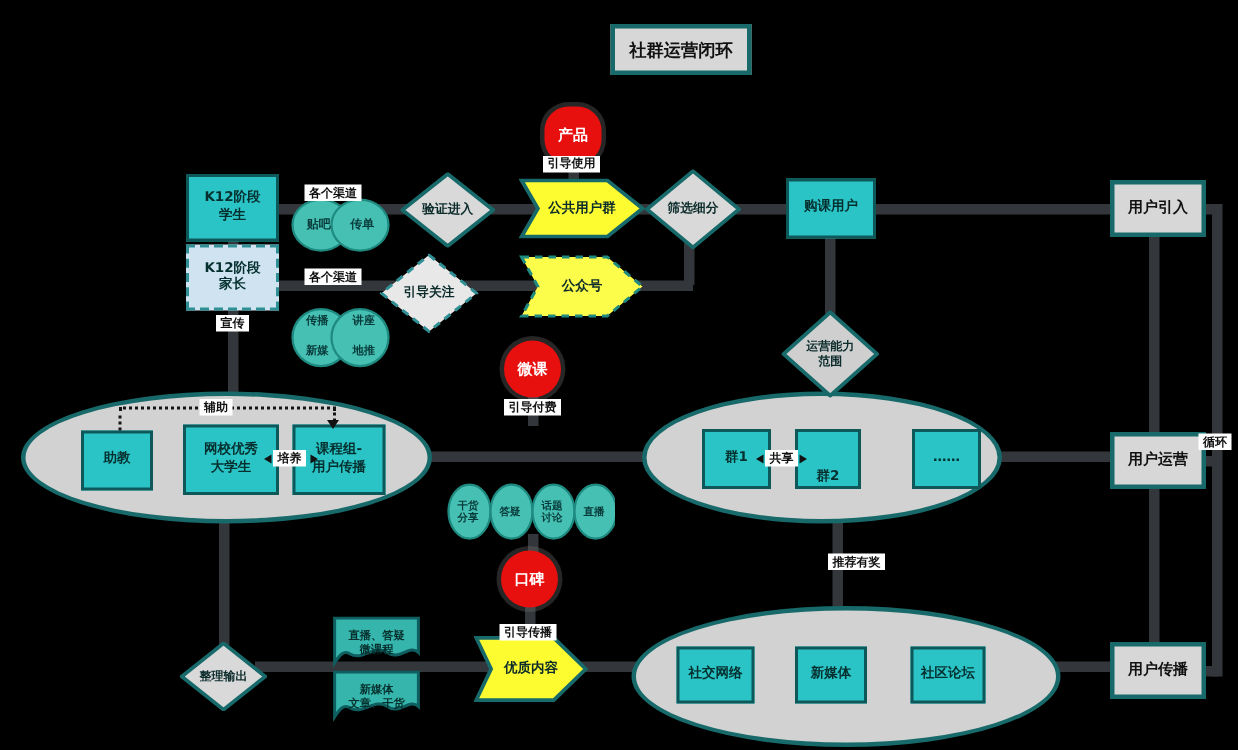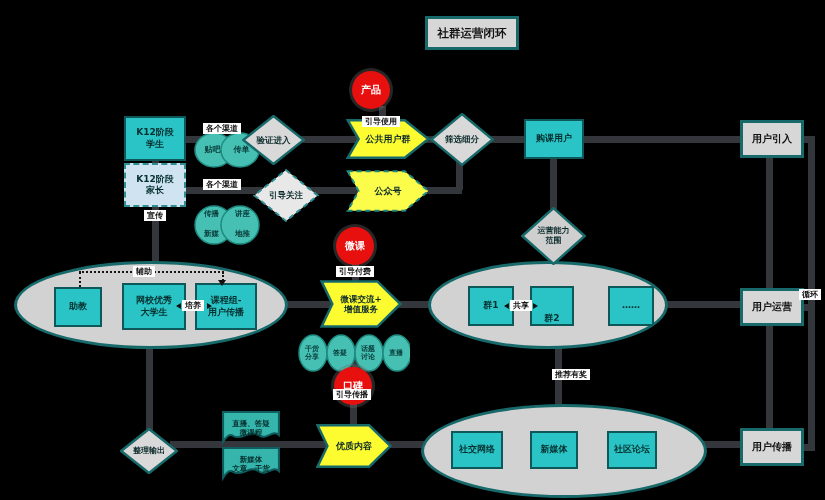--- a/index.html
+++ b/index.html
@@ -10,21 +10,21 @@
   .chip { position:absolute; background:#fff; color:#111; font-size:8px; font-weight:bold;
           line-height:1.15; padding:1px 3px; z-index:6; white-space:nowrap; }
   .box  { position:absolute; display:flex; flex-direction:column; align-items:center;
           justify-content:center; text-align:center; font-weight:bold; color:#06302f;
           z-index:3; line-height:1.25; }
   .cyan { background:#2ac4c6; border:2px solid #0e585a; font-size:9px; }
   .lblue{ background:#cfe4f0; border:2px dashed #2f8f94; font-size:9px; }
   .grayb{ background:#d7d7d7; border:3px solid #17696a; font-size:10px; color:#111; }
   .titlebox { background:#d7d7d7; border:3px solid #17696a; font-size:11.5px; color:#111;
           z-index:3; position:absolute; display:flex; align-items:center; justify-content:center;
-          font-weight:bold;margin-left:18px; }
+          font-weight:bold; }
   .ellipse { position:absolute; background:#d2d2d2; border:3px solid #17696a;
           border-radius:50%; z-index:2; }
   .svgshape { position:absolute; z-index:3; }
   .svgshape svg { position:absolute; inset:0; width:100%; height:100%; }
   .svgshape .txt { position:absolute; inset:0; display:flex; flex-direction:column;
           align-items:center; justify-content:center; font-weight:bold; text-align:center;
           line-height:1.2; color:#0c2b2b; }
   .redcircle { position:absolute; width:38px; height:38px; border-radius:50%; background:#e80f0f;
           color:#fff; display:flex; align-items:center; justify-content:center; font-weight:bold;
           font-size:10px; z-index:4; box-shadow:0 0 0 3px rgba(110,110,110,.35); }
@@ -106,21 +106,21 @@
     </svg>
     <div class="cloudgrid">
       <span>传播</span>
       <span>讲座</span>
       <span>新媒</span>
       <span>地推</span>
     </div>
   </div>
   <div class="chip" style="left:203px;top:179px;">各个渠道</div>
 
-  <div class="svgshape" style="left:242px;top:115px;width:63px;height:50px;">
+  <div class="svgshape" style="left:267px;top:115px;width:63px;height:50px;">
     <svg viewBox="0 0 100 100" preserveAspectRatio="none">
       <polygon points="50,2 98,50 50,98 2,50" fill="#d9d9d9" stroke="#17696a" stroke-width="2.5" vector-effect="non-scaling-stroke"></polygon>
     </svg>
     <div class="txt" style="font-size:8.5px;">
         <span>验证进入</span>
       </div>
   </div>
 
   <div class="svgshape" style="left:253px;top:169px;width:66px;height:53px;">
     <svg viewBox="0 0 100 100" preserveAspectRatio="none">
@@ -133,24 +133,24 @@
 
   <div class="svgshape" style="left:430px;top:113px;width:64px;height:53px;text-decoration:underline;">
     <svg viewBox="0 0 100 100" preserveAspectRatio="none">
       <polygon points="50,2 98,50 50,98 2,50" fill="#d9d9d9" stroke="#17696a" stroke-width="2.5" vector-effect="non-scaling-stroke"></polygon>
     </svg>
     <div class="txt" style="font-size:8.5px;">
         <span>筛选细分</span>
       </div>
   </div>
 
-  <div class="redcircle" style="left:352px;top:71px;">
+  <div class="redcircle" style="left:363px;top:71px;border-radius:16px;">
     <span>产品</span>
   </div>
-  <div class="chip" style="left:362px;top:116px;font-family:Liberation Mono, monospace;">引导使用</div>
+  <div class="chip" style="left:362px;top:104px;font-family:Liberation Mono, monospace;">引导使用</div>
 
   <div class="svgshape" style="left:346px;top:119px;width:84px;height:40px;">
     <svg viewBox="0 0 100 100" preserveAspectRatio="none">
       <polygon points="2,3 70,3 98,50 70,97 2,97 15,50" fill="#fcfc30" stroke="#17696a" stroke-width="2.5" vector-effect="non-scaling-stroke"></polygon>
     </svg>
     <div class="txt" style="font-size:9px;">
         <span>公共用户群</span>
       </div>
   </div>
 
@@ -175,31 +175,22 @@
   <div class="box grayb" style="left:740px;top:428px;width:64px;height:38px;">
     <span>用户传播</span>
   </div>
   <div class="chip" style="left:799px;top:289px;">循环</div>
 
   <div class="redcircle" style="left:336px;top:227px;">
     <span>微课</span>
   </div>
   <div class="chip" style="left:336px;top:266px;">引导付费</div>
 
-  <div class="svgshape" style="left:320px;top:280px;width:82px;height:48px;">
-    <svg viewBox="0 0 100 100" preserveAspectRatio="none">
-      <polygon points="2,3 70,3 98,50 70,97 2,97 15,50" fill="#fcfc30" stroke="#17696a" stroke-width="2.5" vector-effect="non-scaling-stroke"></polygon>
-    </svg>
-    <div class="txt" style="font-size:8.5px;">
-      <span>微课交流+</span>
-      <span>增值服务</span>
-    </div>
-  </div>
-
-  <div class="svgshape" style="left:298px;top:332px;width:112px;height:42px;">
+
+  <div class="svgshape" style="left:298px;top:320px;width:112px;height:42px;">
     <svg viewBox="0 0 112 42" preserveAspectRatio="none">
       <ellipse cx="15" cy="21" rx="14" ry="18" fill="#46c0b2" stroke="#1e8a80" stroke-width="1.5"></ellipse>
       <ellipse cx="43" cy="21" rx="14" ry="18" fill="#46c0b2" stroke="#1e8a80" stroke-width="1.5"></ellipse>
       <ellipse cx="71" cy="21" rx="14" ry="18" fill="#46c0b2" stroke="#1e8a80" stroke-width="1.5"></ellipse>
       <ellipse cx="99" cy="21" rx="14" ry="18" fill="#46c0b2" stroke="#1e8a80" stroke-width="1.5"></ellipse>
     </svg>
     <div class="actrow">
       <div class="actcol">
         <span>干货</span>
         <span>分享</span>
@@ -256,21 +247,21 @@
   <div class="box cyan" style="left:608px;top:286px;width:46px;height:40px;">
     <span>……</span>
   </div>
   <div class="tri tri-l" style="left:504px;top:303px;"></div>
   <div class="chip" style="left:510px;top:300px;">共享</div>
   <div class="tri tri-r" style="left:533px;top:303px;"></div>
 
   <div class="redcircle" style="left:334px;top:367px;">
     <span>口碑</span>
   </div>
-  <div class="chip" style="left:333px;top:389px;">引导传播</div>
+  <div class="chip" style="left:333px;top:416px;">引导传播</div>
   <div class="chip" style="left:552px;top:369px;">推荐有奖</div>
 
   <div class="svgshape" style="left:120px;top:428px;width:58px;height:46px;">
     <svg viewBox="0 0 100 100" preserveAspectRatio="none">
       <polygon points="50,2 98,50 50,98 2,50" fill="#d9d9d9" stroke="#17696a" stroke-width="2.5" vector-effect="non-scaling-stroke"></polygon>
     </svg>
     <div class="txt" style="font-size:8px;">
         <span>整理输出</span>
       </div>
   </div>

